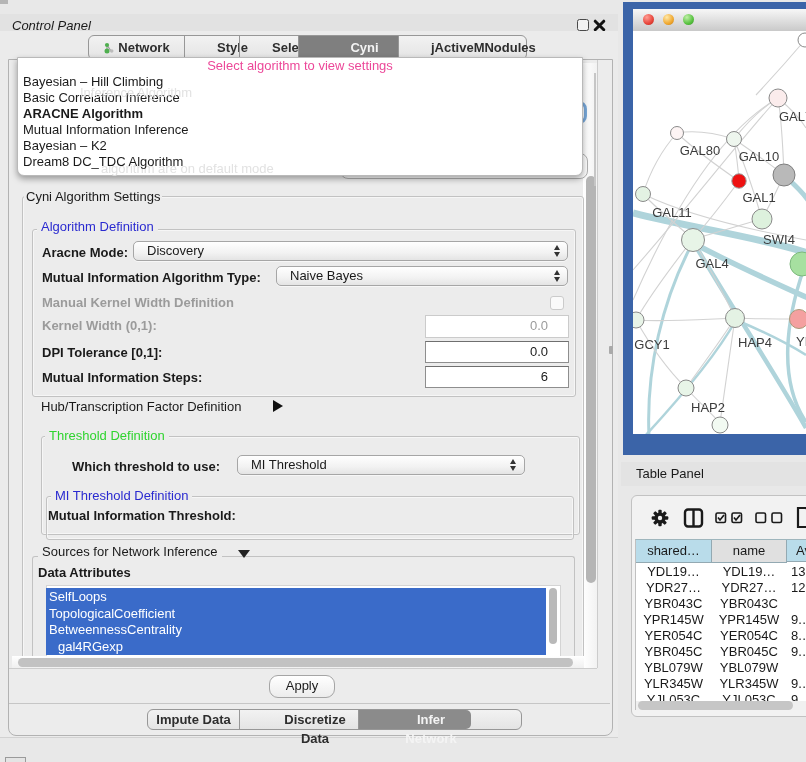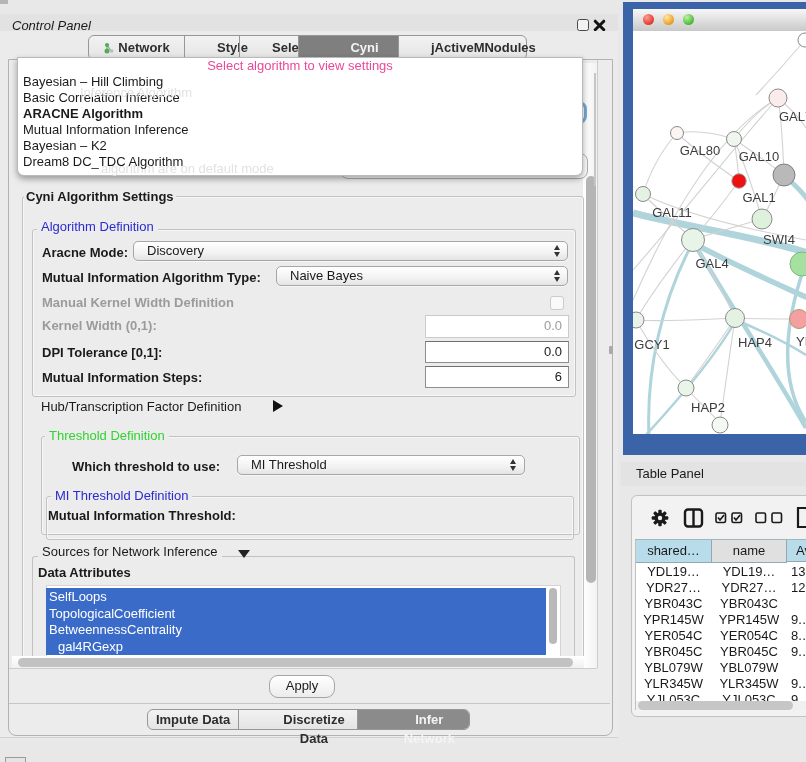--- a/index.html
+++ b/index.html
@@ -10,21 +10,21 @@
 .gray{color:#9b9b9b;}
 .combo{position:absolute;height:20px;border:1px solid #a6a6a6;border-radius:5px;
   background:linear-gradient(#ffffff,#f2f2f2 60%,#e4e4e4);box-sizing:border-box;
   line-height:18px;padding-left:13px;box-shadow:0 1px 0 rgba(255,255,255,.6);}
 .carets{position:absolute;width:9px;height:12px;}
 .carets:before{content:"";position:absolute;left:1px;top:0;border-left:3.5px solid transparent;
   border-right:3.5px solid transparent;border-bottom:5px solid #333;}
 .carets:after{content:"";position:absolute;left:1px;bottom:0;border-left:3.5px solid transparent;
   border-right:3.5px solid transparent;border-top:5px solid #333;}
 .field{position:absolute;background:#fff;box-sizing:border-box;text-align:right;
-  padding-right:6px;border:1px solid #8e8e8e;border-top-color:#6f6f6f;line-height:20px;}
+  padding-right:20px;border:1px solid #8e8e8e;border-top-color:#6f6f6f;line-height:20px;}
 .groupbox{position:absolute;border:1px solid #c2c2c2;border-radius:3px;
   box-shadow:inset 0 0 0 1px rgba(255,255,255,.55);}
 .gtitle{position:absolute;background:#ececec;padding:0 4px;line-height:14px;white-space:nowrap;}
 .seg{position:absolute;height:21px;box-sizing:border-box;border:1px solid #979797;
   background:linear-gradient(#f2f2f2,#e4e4e4);border-radius:6px;display:flex;}
 .seg.tall{height:25px;}
 .seg>div{height:100%;line-height:19px;text-align:center;box-sizing:border-box;font-weight:bold;color:#2e2e2e;}
 .seg.tall>div{line-height:23px;}
 .seg>div+div{border-left:1px solid #979797;padding-left:32px;}
 .seg .sel{background:#7f7f7f;color:#f4f4f4;}
@@ -85,21 +85,21 @@
   <div class="abs row" style="left:5px;top:31.5px;">Basic Correlation Inference</div>
   <div class="abs row" style="left:62px;top:27px;color:#e2e2e2;">Inference Algorithm</div>
   <div class="abs row" style="left:83px;top:103px;color:#e2e2e2;">algorithm are on default mode</div>
   <div class="abs row b" style="left:5px;top:47.5px;">ARACNE Algorithm</div>
   <div class="abs row" style="left:5px;top:63.5px;">Mutual Information Inference</div>
   <div class="abs row" style="left:5px;top:79.5px;">Bayesian – K2</div>
   <div class="abs row" style="left:5px;top:95.5px;">Dream8 DC_TDC Algorithm</div>
 </div>
 
 <div class="groupbox" style="left:22px;top:196px;width:560px;height:466px;border-radius:3px;"></div>
-<div class="gtitle" style="left:24px;top:190px;padding:0 2px;font-weight:bold;">Cyni Algorithm Settings</div>
+<div class="gtitle" style="left:24px;top:190px;padding:0 2px;">Cyni Algorithm Settings</div>
 
 <div class="groupbox" style="left:32px;top:229px;width:542px;height:166px;"></div>
 <div class="gtitle" style="left:37px;top:220px;color:#2a2ad0;">Algorithm Definition</div>
 
 <div class="abs b" style="left:42px;top:245px;">Aracne Mode:</div>
 <div class="combo" style="left:133px;top:241px;width:435px;">Discovery</div>
 <div class="carets" style="left:553px;top:245px;"></div>
 
 <div class="abs b" style="left:42px;top:270px;">Mutual Information Algorithm Type:</div>
 <div class="combo" style="left:276px;top:266px;width:292px;">Naive Bayes</div>
@@ -145,21 +145,21 @@
 </div>
 <div class="abs" style="left:549px;top:588px;width:8px;height:56px;background:#b9b9b9;border-radius:4px;"></div>
 
 <div class="abs" style="left:12px;top:656px;width:572px;height:12px;background:linear-gradient(#ffffff,#f0f0f0);"></div>
 <div class="abs" style="left:18px;top:658px;width:555px;height:9px;background:#c2c2c2;border-radius:4.5px;"></div>
 <div class="abs" style="left:9px;top:668px;width:588px;height:0;border-top:1px solid #cdcdcd;"></div>
 
 <div class="abs" style="left:269px;top:675px;width:64px;height:21px;border:1px solid #a5a5a5;border-radius:9px;
   background:linear-gradient(#ffffff,#ececec);text-align:center;line-height:20px;">Apply</div>
 
-<div class="seg" style="left:147px;top:709px;width:323px;">
+<div class="seg" style="left:147px;top:709px;width:375px;">
   <div style="width:91px;">Impute Data</div>
   <div style="width:119px;">Discretize Data</div>
   <div class="sel2" style="width:113px;border-radius:0 5px 5px 0;">Infer Network</div>
 </div>
 
 <div class="abs" style="left:5px;top:757px;width:19px;height:10px;border:1.5px solid #9a9a9a;background:#e4e4e4;"></div>
 
 <div class="abs" style="left:609px;top:346px;width:4px;height:8px;background:#aaa;border-radius:1px;"></div>
 
 <div class="abs" style="left:623px;top:2px;width:183px;height:453px;background:#3b64a8;"></div>

